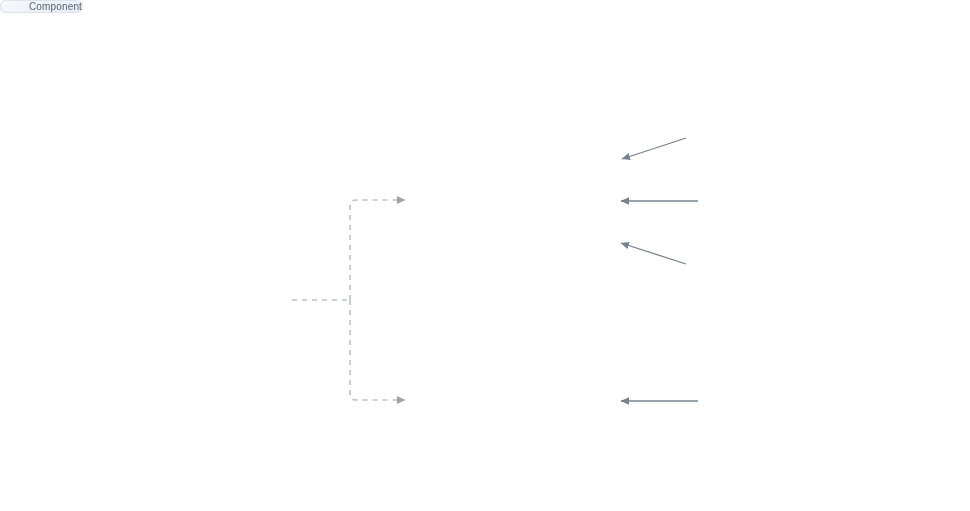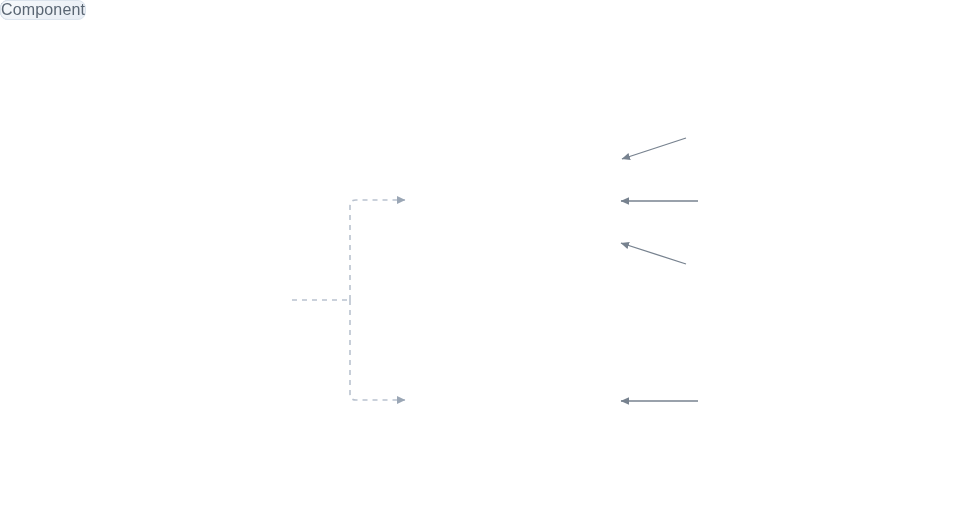--- a/index.html
+++ b/index.html
@@ -24,23 +24,24 @@
     width: 970px;
     height: 511px;
   }
   .node {
     position: absolute;
     box-sizing: border-box;
     display: flex;
     align-items: center;
     justify-content: center;
     border-radius: 8px;
-    font-size: 16px;
+    font-size: 10px;
     letter-spacing: 0.15px;
     z-index: 2;
+    padding-left: 28px;
   }
   .node-light {
     background: linear-gradient(160deg, #f7fafc 0%, #eef2f7 55%, #e6ecf4 100%);
     border: 1px solid #dbe3ec;
     color: #5a6673;
     box-shadow: 0 1px 2px rgba(35, 55, 80, 0.07），0 0 0 transparent;
   }
   .node-light {
     box-shadow: 0 1px 2px rgba(35, 55, 80, 0.08);
   }

